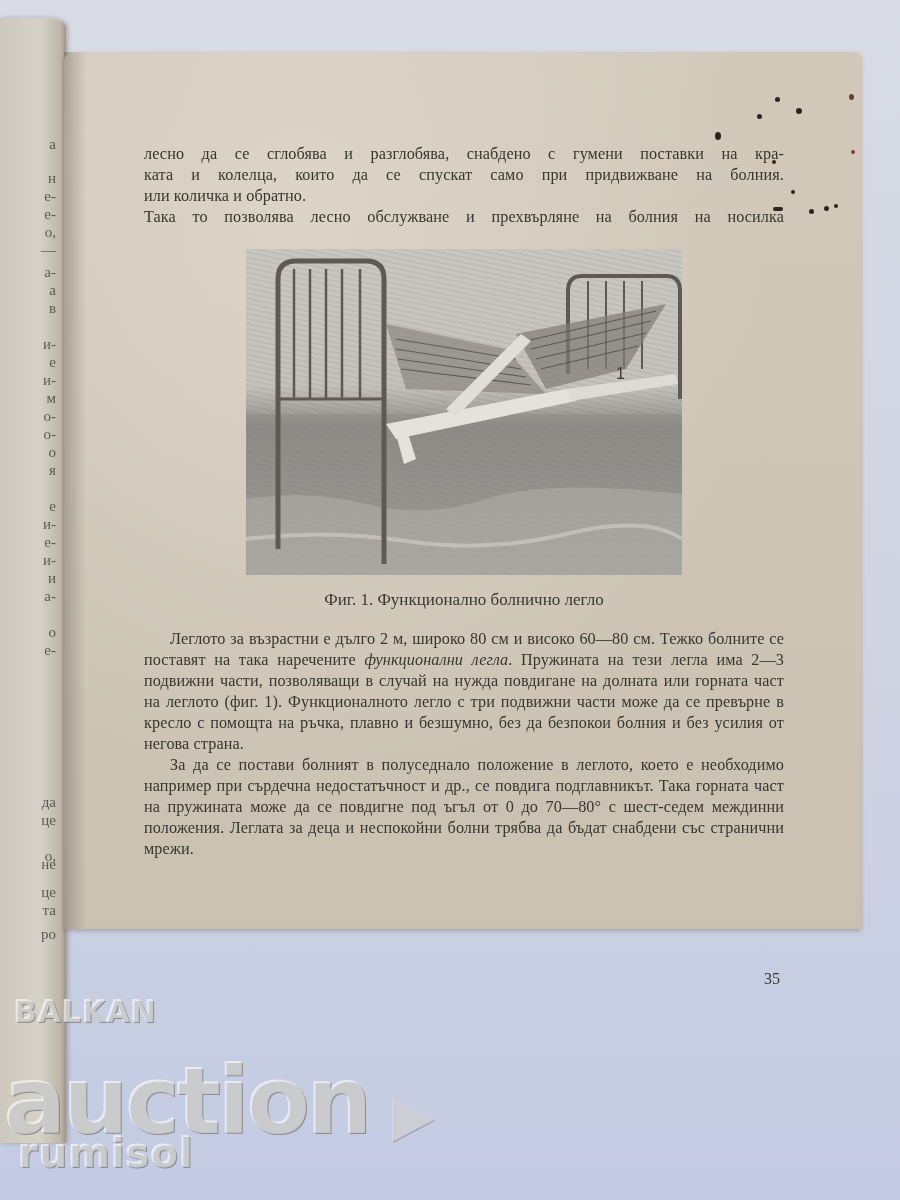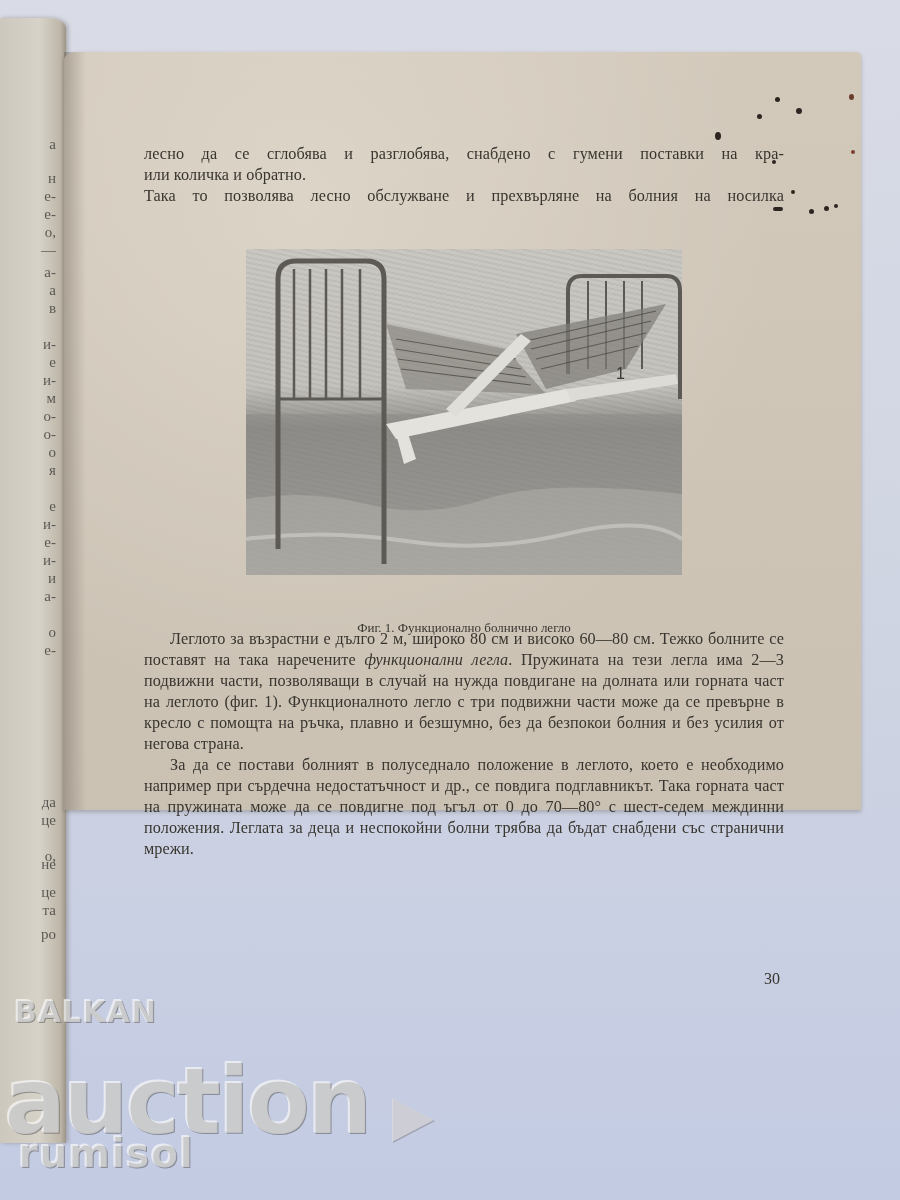--- a/index.html
+++ b/index.html
@@ -12,21 +12,21 @@
     position: absolute; left: 0; top: 18px; width: 66px; height: 1125px;
     background: linear-gradient(90deg, #cdc8bd 0%, #d6d2c8 60%, #bdb6a8 92%, #9c9486 100%);
     border-top-right-radius: 18px 10px;
     box-shadow: 2px 0 4px rgba(80,70,60,0.35);
     overflow: hidden;
   }
   .left-page .frag {
     position: absolute; right: 10px; font-size: 15px; color: #3f3d3a; opacity: 0.8;
   }
   .right-page {
-    position: absolute; left: 64px; top: 52px; width: 797px; height: 758px;
+    position: absolute; left: 64px; top: 52px; width: 797px; height: 877px;
     background:
       radial-gradient(ellipse at 30% 20%, rgba(255,250,240,0.25), rgba(0,0,0,0) 60%),
       linear-gradient(180deg, #d2c9bb 0%, #cfc6b8 40%, #cac1b3 100%);
     border-top-left-radius: 14px 8px;
     border-top-right-radius: 6px 4px;
     box-shadow: 0 2px 4px rgba(70,60,50,0.3);
   }
   .gutter-shadow {
     position: absolute; left: 0; top: 0; width: 22px; height: 100%;
     background: linear-gradient(90deg, rgba(90,80,70,0.35), rgba(90,80,70,0));
@@ -42,22 +42,22 @@
   .block2 { left: 80px; top: 577px; width: 640px; }
   .figure {
     position: absolute; left: 182px; top: 197px; width: 436px; height: 326px;
     background:
       repeating-linear-gradient(12deg, rgba(70,70,70,0.07) 0 2px, rgba(0,0,0,0) 2px 5px),
       linear-gradient(180deg, #c9c7c1 0%, #c4c2bc 42%, #8f8d88 55%, #9e9c97 75%, #b5b3ad 100%);
     overflow: hidden;
   }
   .figure svg { position: absolute; left: 0; top: 0; }
   .caption {
-    position: absolute; left: 182px; top: 568px; width: 436px; text-align: center;
-    font-size: 13px; color: #3a3731;
+    position: absolute; left: 182px; top: 538px; width: 436px; text-align: center;
+    font-size: 17px; color: #3a3731;
   }
   .page-number {
     position: absolute; left: 700px; top: 918px; font-size: 16px; color: #38352f;
   }
   .stain { position: absolute; border-radius: 50%; background: #2d2620; }
   .watermark {
     position: absolute; font-family: "DejaVu Sans", sans-serif; font-weight: bold;
     color: rgba(235,235,235,0.6);
     text-shadow: 1px 1px 0 rgba(90,90,90,0.55), -1px -1px 0 rgba(255,255,255,0.6);
     pointer-events: none;
@@ -108,20 +108,21 @@
     <span class="frag" style="top: 866px;">це</span>
     <span class="frag" style="top: 884px;">та</span>
     <span class="frag" style="top: 908px;">ро</span>
   </div>
 
 <div class="right-page">
   <div class="gutter-shadow"></div>
 
   <div class="text block1">
     <p style="text-align-last: justify;">лесно да се сглобява и разглобява, снабдено с гумени поставки на кра-</p>
+    <p style="text-align-last: justify;">ката и колелца, които да се спускат само при придвижване на болния.</p>
     <p>или количка и обратно.</p>
     <p style="text-align-last: justify;">Така то позволява лесно обслужване и прехвърляне на болния на носилка</p>
   </div>
 
   <div class="figure">
     <svg width="436" height="326" viewBox="0 0 436 326">
 
       <rect x="0" y="165" width="436" height="161" fill="#8d8b86" opacity="0.55"></rect>
       <path d="M0 250 Q 60 240 120 255 T 240 250 T 436 245 L436 326 L0 326 Z" fill="#b4b2ac" opacity="0.5"></path>
       <path d="M0 290 Q 80 280 160 292 T 320 285 T 436 290" stroke="#d2d0ca" stroke-width="4" fill="none" opacity="0.6"></path>
@@ -161,21 +162,21 @@
     </svg>
   </div>
 
   <div class="caption">Фиг. 1. Функционално болнично легло</div>
 
   <div class="text block2">
     <p class="indent"><span>Леглото за възрастни е дълго 2 м, широко 80 см и високо 60—80 см. Тежко болните се поставят на така наречените </span><em>функционални легла</em><span>. Пружината на тези легла има 2—3 подвижни части, позволяващи в случай на нужда повдигане на долната или горната част на леглото (фиг. 1). Функционалното легло с три подвижни части може да се превърне в кресло с помощта на ръчка, плавно и безшумно, без да безпокои болния и без усилия от негова страна.</span></p>
     <p class="indent"><span>За да се постави болният в полуседнало положение в леглото, което е необходимо например при сърдечна недостатъчност и др., се повдига подглавникът. Така горната част на пружината може да се повдигне под ъгъл от 0 до 70—80° с шест-седем междинни положения. Леглата за деца и неспокойни болни трябва да бъдат снабдени със странични мрежи.</span></p>
   </div>
 
-  <div class="page-number">30</div>
+  <div class="page-number">35</div>
 
   <div class="stain" style="left:651px;top:80px;width:6px;height:8px;"></div>
   <div class="stain" style="left:693px;top:62px;width:5px;height:5px;"></div>
   <div class="stain" style="left:711px;top:45px;width:5px;height:5px;"></div>
   <div class="stain" style="left:732px;top:56px;width:6px;height:6px;"></div>
   <div class="stain" style="left:785px;top:42px;width:5px;height:6px;background:#6b3d2c;"></div>
   <div class="stain" style="left:787px;top:98px;width:4px;height:4px;background:#7b3d2e;"></div>
   <div class="stain" style="left:727px;top:138px;width:4px;height:4px;"></div>
   <div class="stain" style="left:745px;top:157px;width:5px;height:5px;"></div>
   <div class="stain" style="left:760px;top:154px;width:5px;height:5px;"></div>

